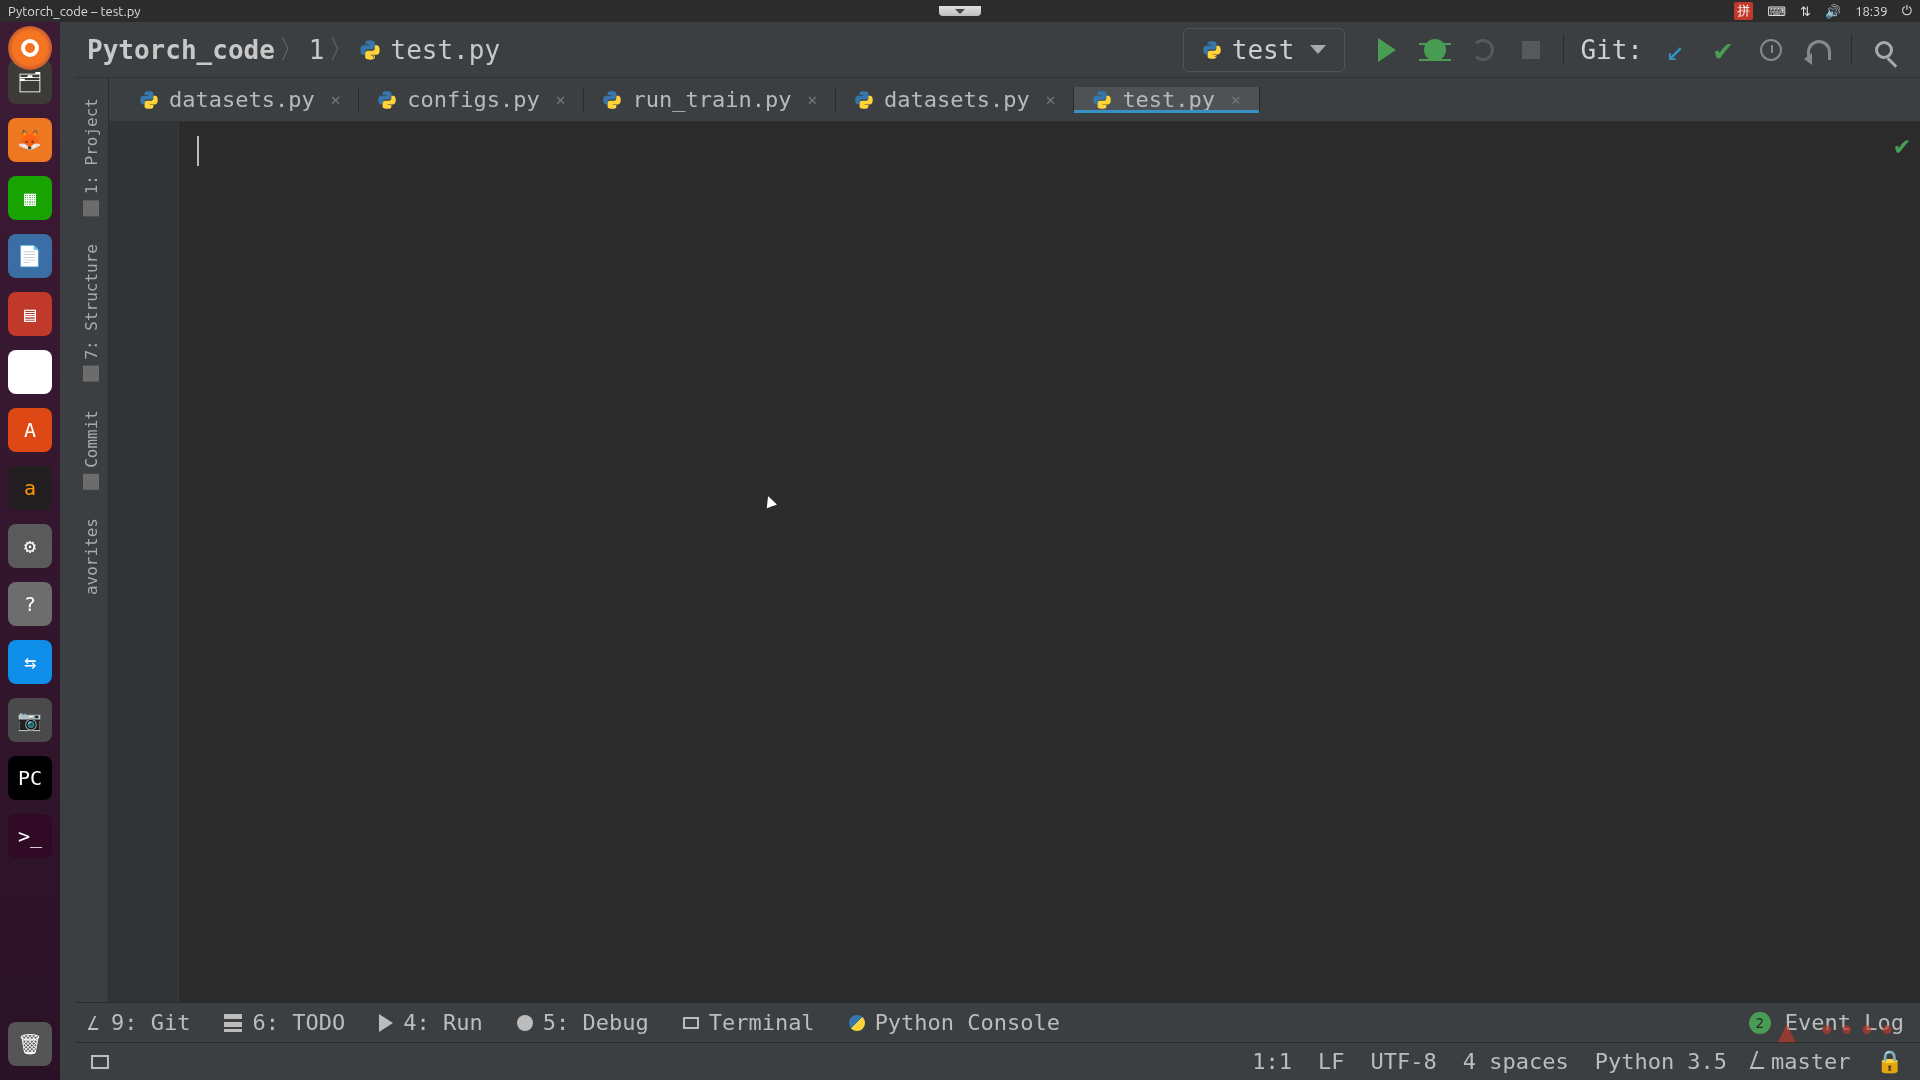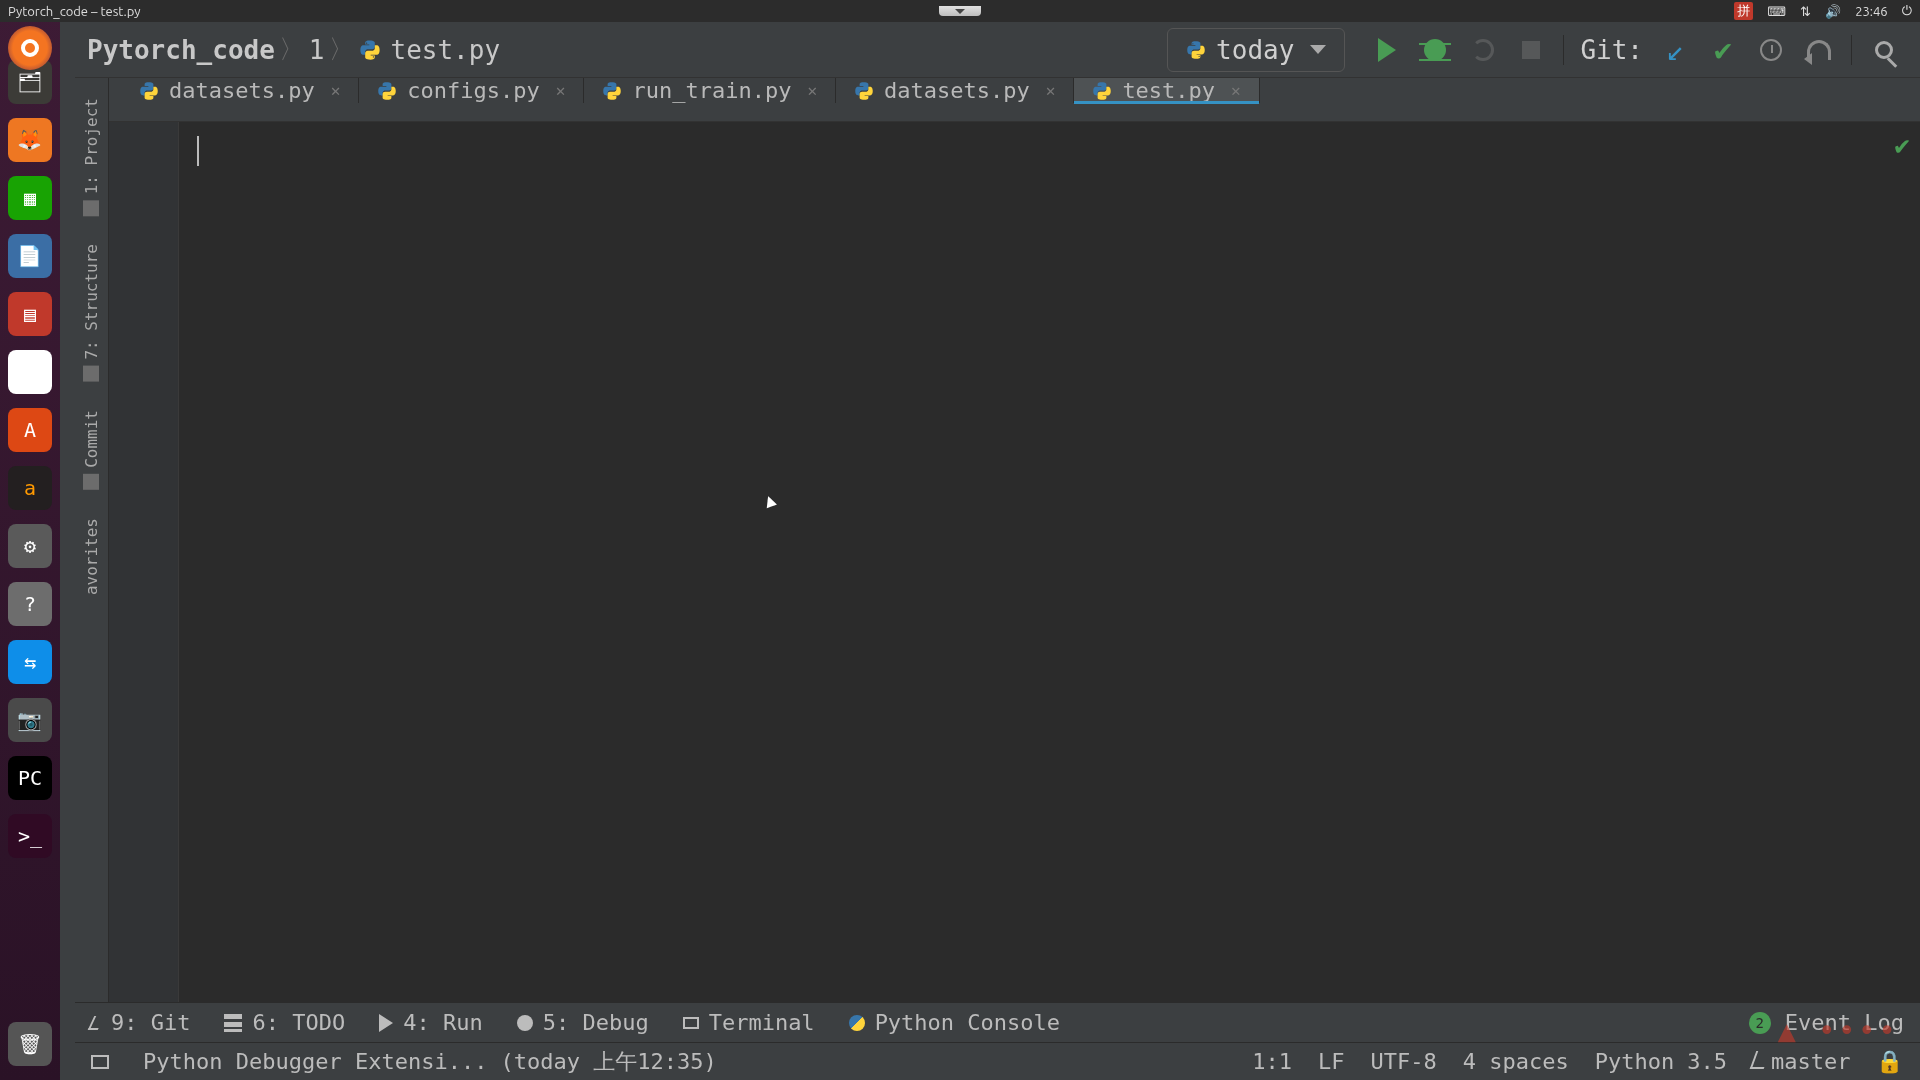--- a/index.html
+++ b/index.html
@@ -66,21 +66,21 @@
 .search-icon::after{content:"";position:absolute;right:-8px;bottom:-8px;width:12px;height:3px;background:#aaa;transform:rotate(45deg);}
 
 
 .ide-body{flex:1;display:flex;min-height:0;}
 .tool-stripe{width:34px;background:#3c3f41;border-right:1px solid #2b2b2b;display:flex;flex-direction:column;align-items:center;padding-top:6px;font-size:16px;color:#aaa;}
 .tool-stripe .vtab{writing-mode:vertical-rl;transform:rotate(180deg);margin:14px 0;white-space:nowrap;display:flex;align-items:center;gap:6px;}
 .tool-stripe .tw-icon{width:16px;height:16px;background:#6c6c6c;display:inline-block;}
 
 
 .editor-col{flex:1;display:flex;flex-direction:column;min-width:0;}
-.tabs{display:flex;height:44px;background:#3c3f41;border-bottom:1px solid #323232;align-items:flex-start;padding-left:12px;}
+.tabs{display:flex;height:44px;background:#3c3f41;border-bottom:1px solid #323232;align-items:center;padding-left:12px;}
 .tab{display:flex;align-items:center;gap:10px;padding:0 18px;color:#b9b9b9;font-size:22px;border-right:1px solid #2b2b2b;position:relative;}
 .tab.active{background:#4e5254;}
 .tab.active::after{content:"";position:absolute;left:0;right:0;bottom:-1px;height:3px;background:#3592c4;}
 .tab .close{color:#777;font-size:16px;margin-left:6px;}
 .py-icon{display:inline-flex;width:20px;height:20px;}
 .py-icon svg{width:100%;height:100%;}
 
 .editor-wrap{flex:1;display:flex;background:#2b2b2b;position:relative;}
 .gutter{width:70px;background:#313335;border-right:1px solid #3a3a3a;}
 .editor{flex:1;position:relative;}
@@ -115,21 +115,21 @@
 
 <div class="os-topbar">
   <span class="title">Pytorch_code – test.py</span>
   <div class="menu-hint"></div>
   <div class="spacer"></div>
   <div class="tray">
     <span style="background:#c0392b;color:#fff;padding:0 3px;border-radius:2px;">拼</span>
     <span>⌨</span>
     <span>⇅</span>
     <span>🔊</span>
-    <span>23:46</span>
+    <span>18:39</span>
     <span>⏻</span>
   </div>
 </div>
 
 <div class="os-dock">
   <div class="dock-ubuntu"></div>
   <div class="dock-item di-files">🗂</div>
   <div class="dock-item di-fox">🦊</div>
   <div class="dock-item di-sheet">▦</div>
   <div class="dock-item di-write">📄</div>
@@ -163,21 +163,21 @@
       <span class="crumb">test.py</span>
     </div>
     <div class="nav-spacer"></div>
     <div class="run-config">
       <span class="py-icon">
           <svg viewBox="0 0 32 32">
             <path fill="#3776ab" d="M15 2c-6 0-6 3-6 3v3h6v1H6s-4 0-4 7 4 7 4 7h3v-4s0-4 4-4h6s4 0 4-4V5s0-3-8-3zM11 5a1 1 0 110 2 1 1 0 010-2z"></path>
             <path fill="#ffd43b" d="M17 30c6 0 6-3 6-3v-3h-6v-1h9s4 0 4-7-4-7-4-7h-3v4s0 4-4 4h-6s-4 0-4 4v6s0 3 8 3zm4-3a1 1 0 110-2 1 1 0 010 2z"></path>
           </svg>
         </span>
-      <span>today</span>
+      <span>test</span>
       <span class="chev"></span>
     </div>
     <div class="tb-btn">
         <span class="play-icon"></span>
       </div>
     <div class="tb-btn">
         <span class="bug-icon"></span>
       </div>
     <div class="tb-btn disabled">
         <span class="refresh-icon"></span>
@@ -316,21 +316,20 @@
       </div>
     <div class="sep"></div>
     <div class="bt">
         <span class="badge">2</span>
         <span>Event Log</span>
       </div>
   </div>
 
   <div class="statusbar">
     <span class="show-tw"></span>
-    <span>Python Debugger Extensi... (today 上午12:35)</span>
     <div class="sep"></div>
     <span>1:1</span>
     <span>LF</span>
     <span>UTF-8</span>
     <span>4 spaces</span>
     <span>Python 3.5</span>
     <span><span class="branch-ic"></span><span>master</span></span>
     <span class="lock">🔒</span>
   </div>
 

